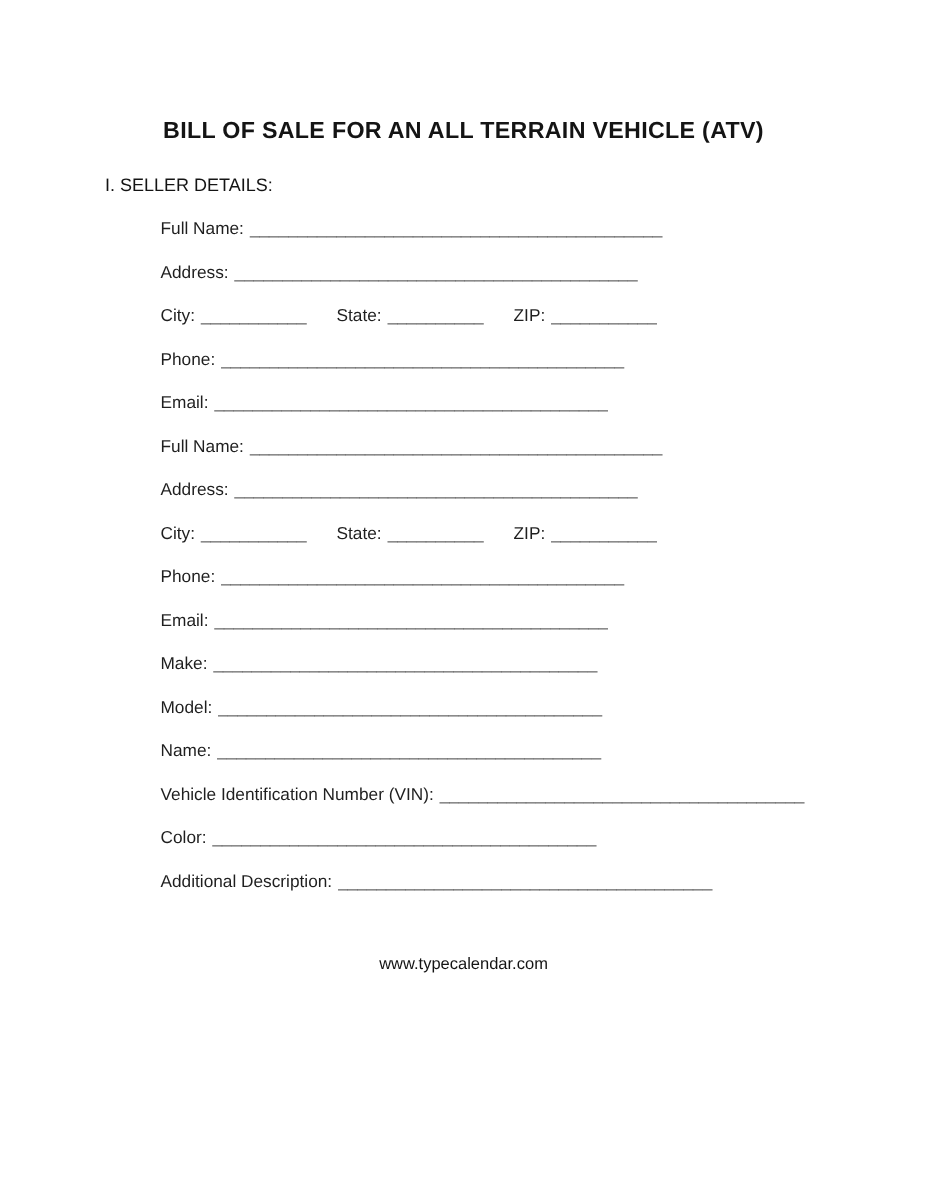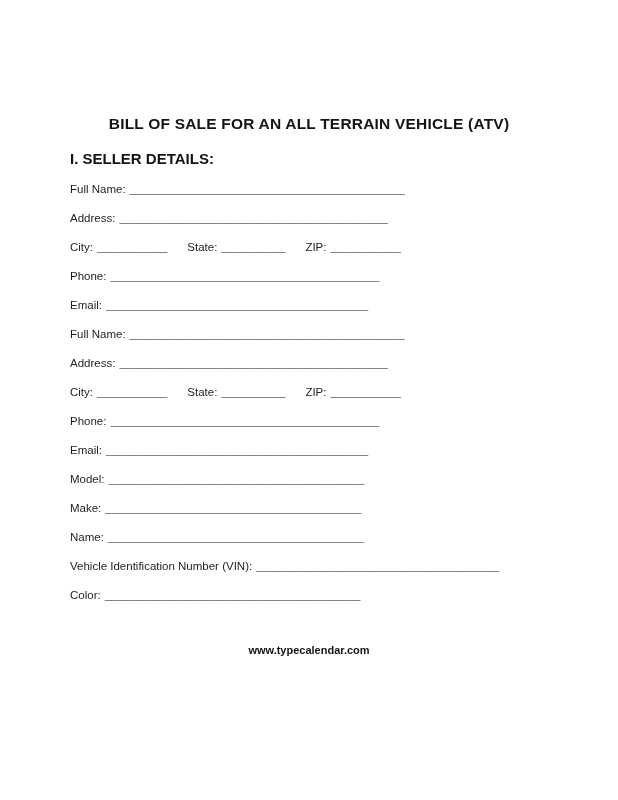--- a/index.html
+++ b/index.html
@@ -3,50 +3,50 @@
 <meta charset="utf-8">
 <style>
   html, body { margin: 0; padding: 0; }
   body {
     width: 618px; height: 800px;
     background: #ffffff;
     overflow: hidden;
     font-family: "Liberation Sans", sans-serif;
     color: #1d1d1d;
   }
-  .page { padding-top: 116px; box-sizing: border-box; }
+  .page { padding-top: 80px; box-sizing: border-box; }
   .title {
     text-align: center;
     font-size: 15.5px;
     font-weight: bold;
     color: #141414;
     letter-spacing: 0.2px;
     line-height: 16px;
     margin: 0 0 21px 0;
   }
   .section-heading {
-    font-size: 15px;
-    font-weight: bold;
+    font-size: 12px;
+    font-weight: normal;
     color: #141414;
     line-height: 12px;
     margin: 0 0 18px 70px;
   }
   .row {
     font-size: 11.5px;
     line-height: 12px;
     margin: 0 0 17px 70px;
     white-space: nowrap;
   }
-  .lbl { color: #1f1f1f; }
+  .lbl { color: #1f1f1f; margin-left: 37px; }
   .line { color: #555555; margin-left: 4px; letter-spacing: 0; }
   .part-lbl { margin-left: 20px; }
   .footer {
     text-align: center;
     font-size: 11px;
-    font-weight: bold;
+    font-weight: normal;
     color: #141414;
     line-height: 12px;
     margin-top: 43px;
   }
 </style>
 </head>
 <body>
 
 <div class="page">
 
@@ -84,31 +84,34 @@
     <div class="row">
       <span class="lbl">Phone:</span><span class="line">__________________________________________</span>
     </div>
     <div class="row">
       <span class="lbl">Email:</span><span class="line">_________________________________________</span>
     </div>
   </div>
 
   <div class="section">
     <div class="row">
-      <span class="lbl">Model:</span><span class="line">________________________________________</span>
+      <span class="lbl">Make:</span><span class="line">________________________________________</span>
     </div>
     <div class="row">
-      <span class="lbl">Make:</span><span class="line">________________________________________</span>
+      <span class="lbl">Model:</span><span class="line">________________________________________</span>
     </div>
     <div class="row">
       <span class="lbl">Name:</span><span class="line">________________________________________</span>
     </div>
     <div class="row">
       <span class="lbl">Vehicle Identification Number (VIN):</span><span class="line">______________________________________</span>
     </div>
     <div class="row">
       <span class="lbl">Color:</span><span class="line">________________________________________</span>
     </div>
+    <div class="row">
+      <span class="lbl">Additional Description:</span><span class="line">_______________________________________</span>
+    </div>
   </div>
 
   <div class="footer">www.typecalendar.com</div>
 
 </div>
 
 </body></html>

